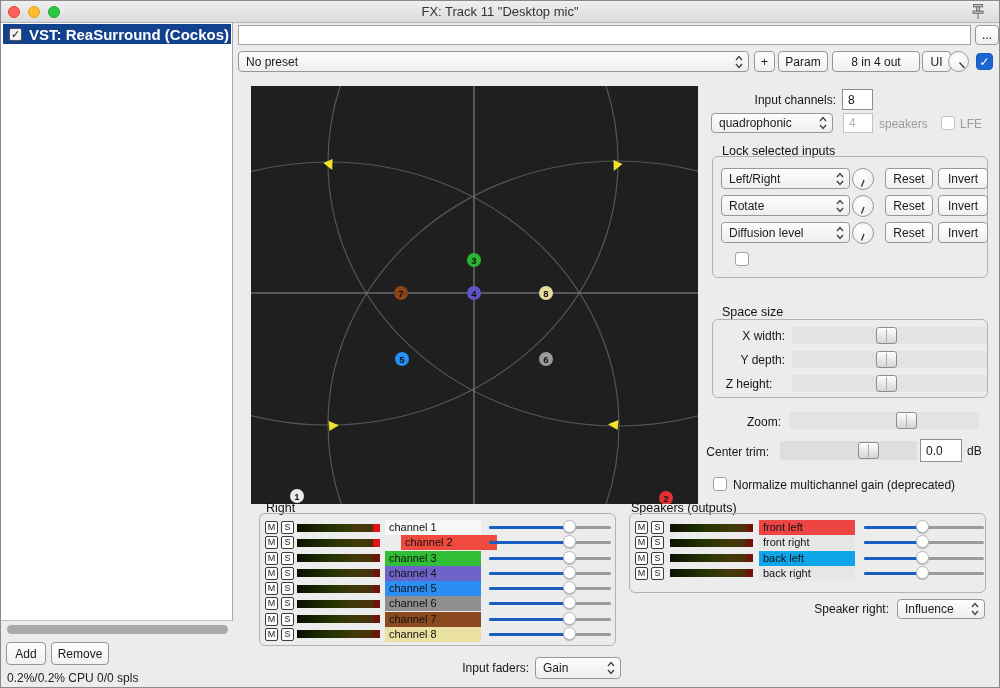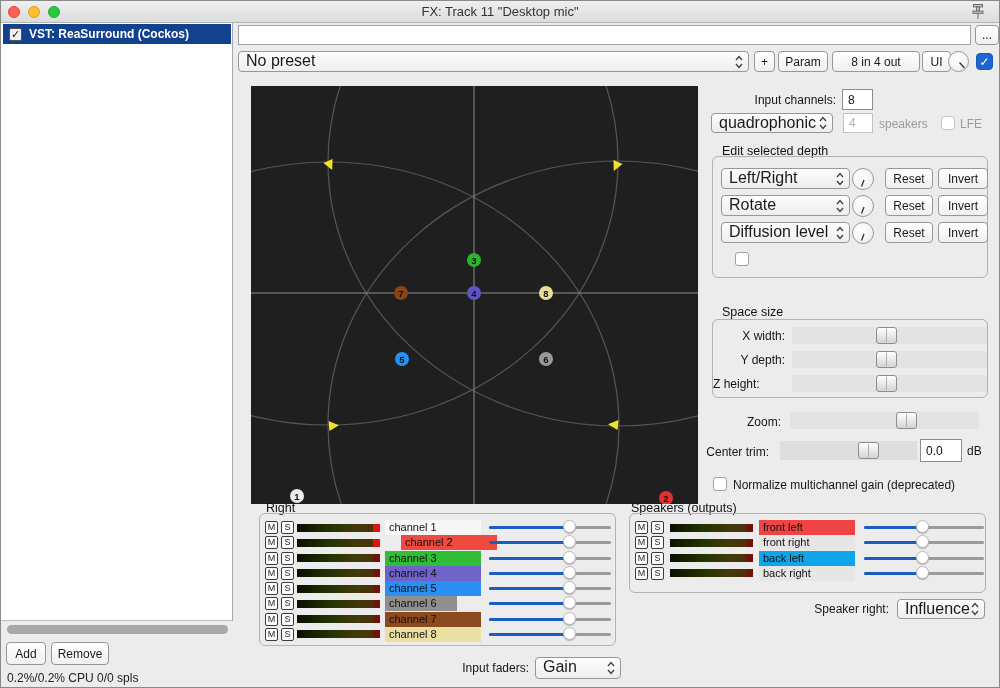--- a/index.html
+++ b/index.html
@@ -10,30 +10,30 @@
   .titlebar { position:absolute; left:0; top:0; width:100%; height:22px;
     background:linear-gradient(#efefef,#dcdcdc); border-bottom:1px solid #b4b4b4; }
   .tl { position:absolute; top:5px; width:12px; height:12px; border-radius:50%; }
   .title { position:absolute; left:0; right:0; top:3px; text-align:center; font-size:13px; color:#333; font-weight:500; }
   .pin { position:absolute; right:12px; top:2px; }
 
   
   .side-list { position:absolute; left:0; top:22px; width:232px; height:598px; background:#fff; border-right:1px solid #a8a8a8; border-bottom:1px solid #bdbdbd; }
   .fx-item { position:absolute; left:2px; top:1px; right:1px; height:20px; background:#12418d; color:#fff; display:flex; align-items:center; }
   .fx-check { width:13px; height:13px; margin-left:6px; background:#f2f2f2; border:1px solid #555; border-radius:2px; color:#111; font-size:11px; line-height:11px; text-align:center; }
-  .fx-label { margin-left:7px; font-size:12px; font-weight:600; }
+  .fx-label { margin-left:7px; font-size:15px; font-weight:600; }
   .hscroll { position:absolute; left:6px; top:624px; width:221px; height:9px; border-radius:5px; background:#a9a9a9; }
   .btn { position:absolute; background:linear-gradient(#ffffff,#f0f0f0); border:1px solid #979797; border-radius:4px;
     font-size:12px; color:#1a1a1a; display:flex; align-items:center; justify-content:center; }
   .status { position:absolute; left:6px; top:670px; font-size:12px; color:#222; }
 
   
   .fxname { position:absolute; left:237px; top:24px; width:733px; height:20px; background:#fff; border:1px solid #a2a2a2; font-size:12px; padding:0 5px; color:#222; }
   .dropdown { position:relative; background:linear-gradient(#fdfdfd,#eeeeee); border:1px solid #979797; border-radius:4px;
-    font-size:16px; color:#1a1a1a; display:flex; padding-left:7px; position:absolute; }
+    font-size:12px; color:#1a1a1a; display:flex; align-items:center; padding-left:7px; position:absolute; }
   .chev { position:absolute; right:4px; top:50%; transform:translateY(-50%); }
   .knob { position:absolute; border-radius:50%; background:radial-gradient(circle at 40% 35%, #ffffff 0%, #f1f1f1 70%, #dcdcdc 100%); border:1px solid #9a9a9a; }
   .cb { position:absolute; background:#fff; border:1px solid #a0a0a0; border-radius:3px; }
   .cb-blue { position:absolute; background:#1b66d2; border:1px solid #155ab8; border-radius:4px; color:#fff; text-align:center; }
   .lbl { position:absolute; font-size:12px; color:#161616; white-space:nowrap; }
   .lbl-dim { color:#9b9b9b; }
   .grouplbl { position:absolute; font-size:12.5px; color:#111; white-space:nowrap; }
   .groupbox { position:absolute; border:1px solid #b2b2b2; border-radius:6px; }
 
   
@@ -161,21 +161,21 @@
     <svg class="chev" width="10" height="15" viewBox="0 0 10 15">
       <path d="M2 5.5 L5 2 L8 5.5" fill="none" stroke="#444" stroke-width="1.4"></path>
       <path d="M2 9.5 L5 13 L8 9.5" fill="none" stroke="#444" stroke-width="1.4"></path>
     </svg>
   </div>
   <div class="field" style="left:842px;top:112px;width:30px;height:20px;color:#b0b0b0;border-color:#c2c2c2;">4</div>
   <div class="lbl lbl-dim" style="left:878px;top:116px;">speakers</div>
   <div class="cb" style="left:940px;top:115px;width:14px;height:14px;border-color:#c4c4c4;"></div>
   <div class="lbl lbl-dim" style="left:959px;top:116px;">LFE</div>
 
-  <div class="grouplbl" style="left:721px;top:143px;">Edit selected depth</div>
+  <div class="grouplbl" style="left:721px;top:143px;">Lock selected inputs</div>
   <div class="groupbox" id="edit-box" style="left:711px;top:155px;width:276px;height:122px;">
       <div class="dropdown" style="left:8px;top:11px;width:129px;height:21px;">
         <span>Left/Right</span>
         <svg class="chev" width="10" height="15" viewBox="0 0 10 15">
           <path d="M2 5.5 L5 2 L8 5.5" fill="none" stroke="#444" stroke-width="1.4"></path>
           <path d="M2 9.5 L5 13 L8 9.5" fill="none" stroke="#444" stroke-width="1.4"></path>
         </svg>
       </div>
       <div class="knob" style="left:139px;top:11px;width:22px;height:22px;"><svg width="22" height="22">
           <line x1="11" y1="11" x2="8.5" y2="17.5" stroke="#333" stroke-width="1.3"></line>
@@ -210,21 +210,21 @@
   <div class="cb" style="left:734px;top:251px;width:14px;height:14px;"></div>
 
   <div class="grouplbl" style="left:721px;top:304px;">Space size</div>
   <div class="groupbox" id="space-box" style="left:711px;top:318px;width:276px;height:79px;">
       <div class="lbl" style="left:0px;top:9px;width:72px;text-align:right;position:absolute;">X width:</div>
       <div class="mtrack" style="left:79px;top:7px;width:195px;height:17px;"></div>
       <div class="mthumb" style="left:162.51999999999998px;top:7px;"></div>
       <div class="lbl" style="left:0px;top:33px;width:72px;text-align:right;position:absolute;">Y depth:</div>
       <div class="mtrack" style="left:79px;top:31px;width:195px;height:17px;"></div>
       <div class="mthumb" style="left:162.51999999999998px;top:31px;"></div>
-      <div class="lbl" style="left:0px;top:57px;width:72px;text-align:left;position:absolute;">Z height:</div>
+      <div class="lbl" style="left:0px;top:57px;width:72px;text-align:center;position:absolute;">Z height:</div>
       <div class="mtrack" style="left:79px;top:55px;width:195px;height:17px;"></div>
       <div class="mthumb" style="left:162.51999999999998px;top:55px;"></div>
     </div>
 
   <div class="lbl" style="left:700px;top:414px;width:80px;text-align:right;">Zoom:</div>
   <div class="mtrack" id="zoom-track" style="left:789px;top:411px;width:189px;height:17px;"></div>
 
   <div class="lbl" style="left:668px;top:444px;width:100px;text-align:right;">Center trim:</div>
   <div class="mtrack" id="trim-track" style="left:779px;top:440px;width:137px;height:19px;background:#dedede;"></div>
   <div class="field" style="left:919px;top:438px;width:42px;height:23px;">0.0</div>
@@ -288,21 +288,21 @@
       <div class="fader" style="left:229px;top:67px;width:122px;">
         <div class="ftrack"></div>
         <div class="ffill" style="width:68%;"></div>
         <div class="fthumb" style="left:74.12px;"></div>
       </div>
       <div class="ms" style="left:5px;top:83.25px;">M</div>
       <div class="ms" style="left:21px;top:83.25px;">S</div>
       <div class="meter" style="left:37px;top:85.75px;width:83px;">
         <div class="meter-tip" style="background:#6e140a;"></div>
       </div>
-      <div class="namecell" style="left:125px;top:82.25px;width:72px;background:#8f8f8f;">channel 6</div>
+      <div class="namecell" style="left:125px;top:82.25px;width:96px;background:#8f8f8f;">channel 6</div>
       <div class="fader" style="left:229px;top:82.25px;width:122px;">
         <div class="ftrack"></div>
         <div class="ffill" style="width:68%;"></div>
         <div class="fthumb" style="left:74.12px;"></div>
       </div>
       <div class="ms" style="left:5px;top:98.5px;">M</div>
       <div class="ms" style="left:21px;top:98.5px;">S</div>
       <div class="meter" style="left:37px;top:101px;width:83px;">
         <div class="meter-tip" style="background:#6e140a;"></div>
       </div>

